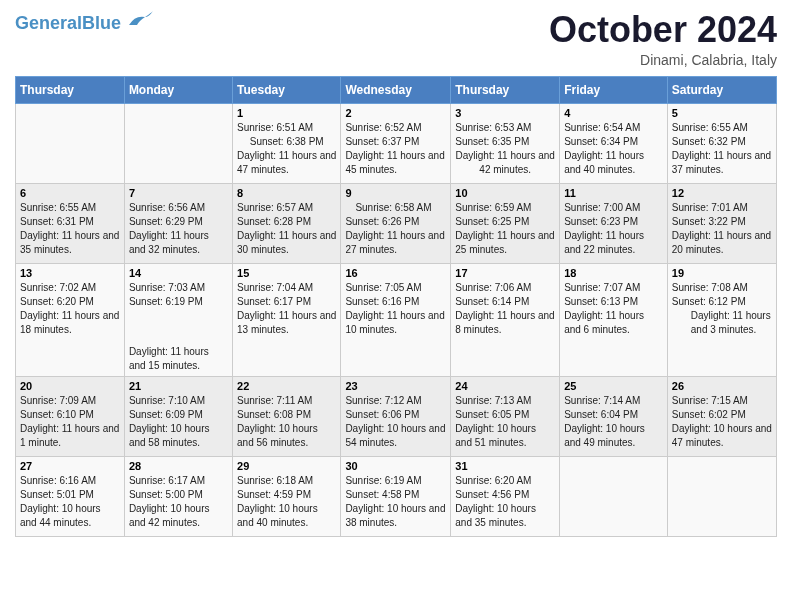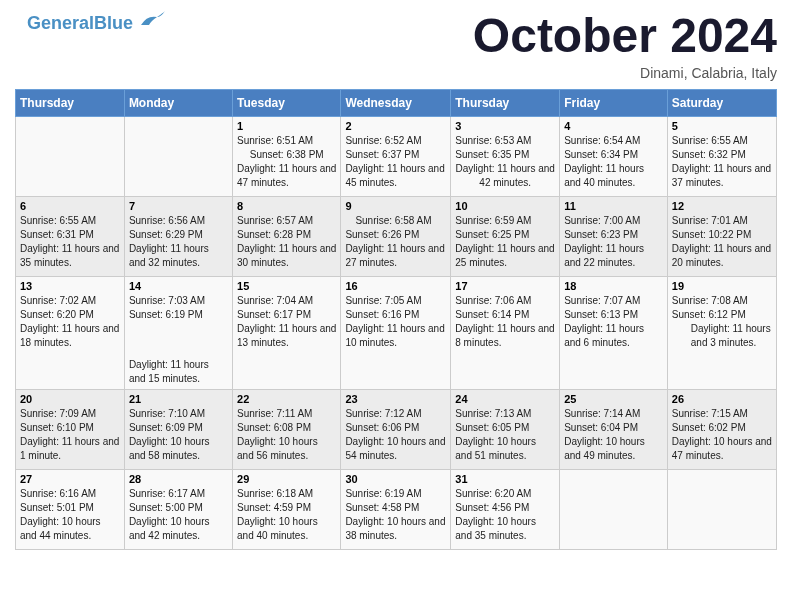--- a/index.html
+++ b/index.html
@@ -32,27 +32,26 @@
       font-weight: bold;
       color: #1a1a2e;
       line-height: 1;
     }
     .logo-text span {
       color: #4a90c4;
     }
     .logo-line {
       display: flex;
       align-items: center;
-      margin-left: 12px;
     }
     .title-block {
       text-align: right;
     }
     .month-title {
-      font-size: 48px;
+      font-size: 36px;
       font-weight: bold;
       color: #1a1a2e;
       line-height: 1.1;
     }
     .subtitle {
       font-size: 14px;
       color: #555;
       margin-top: 2px;
     }
     table {
@@ -223,21 +222,21 @@
             <div class="day-info">
               <span style="display: block;">Sunrise: 7:00 AM</span>
               <span style="display: block;">Sunset: 6:23 PM</span>
               <span style="display: block;">Daylight: 11 hours and 22 minutes.</span>
             </div>
           </td>
           <td>
             <span class="day-num">12</span>
             <div class="day-info">
               <span style="display: block;">Sunrise: 7:01 AM</span>
-              <span style="display: block;">Sunset: 10:22 PM</span>
+              <span style="display: block;">Sunset: 3:22 PM</span>
               <span style="display: block;">Daylight: 11 hours and 20 minutes.</span>
             </div>
           </td>
         </tr>
         <tr>
           <td>
             <span class="day-num">13</span>
             <div class="day-info">
               <span style="display: block;">Sunrise: 7:02 AM</span>
               <span style="display: block;">Sunset: 6:20 PM</span>

